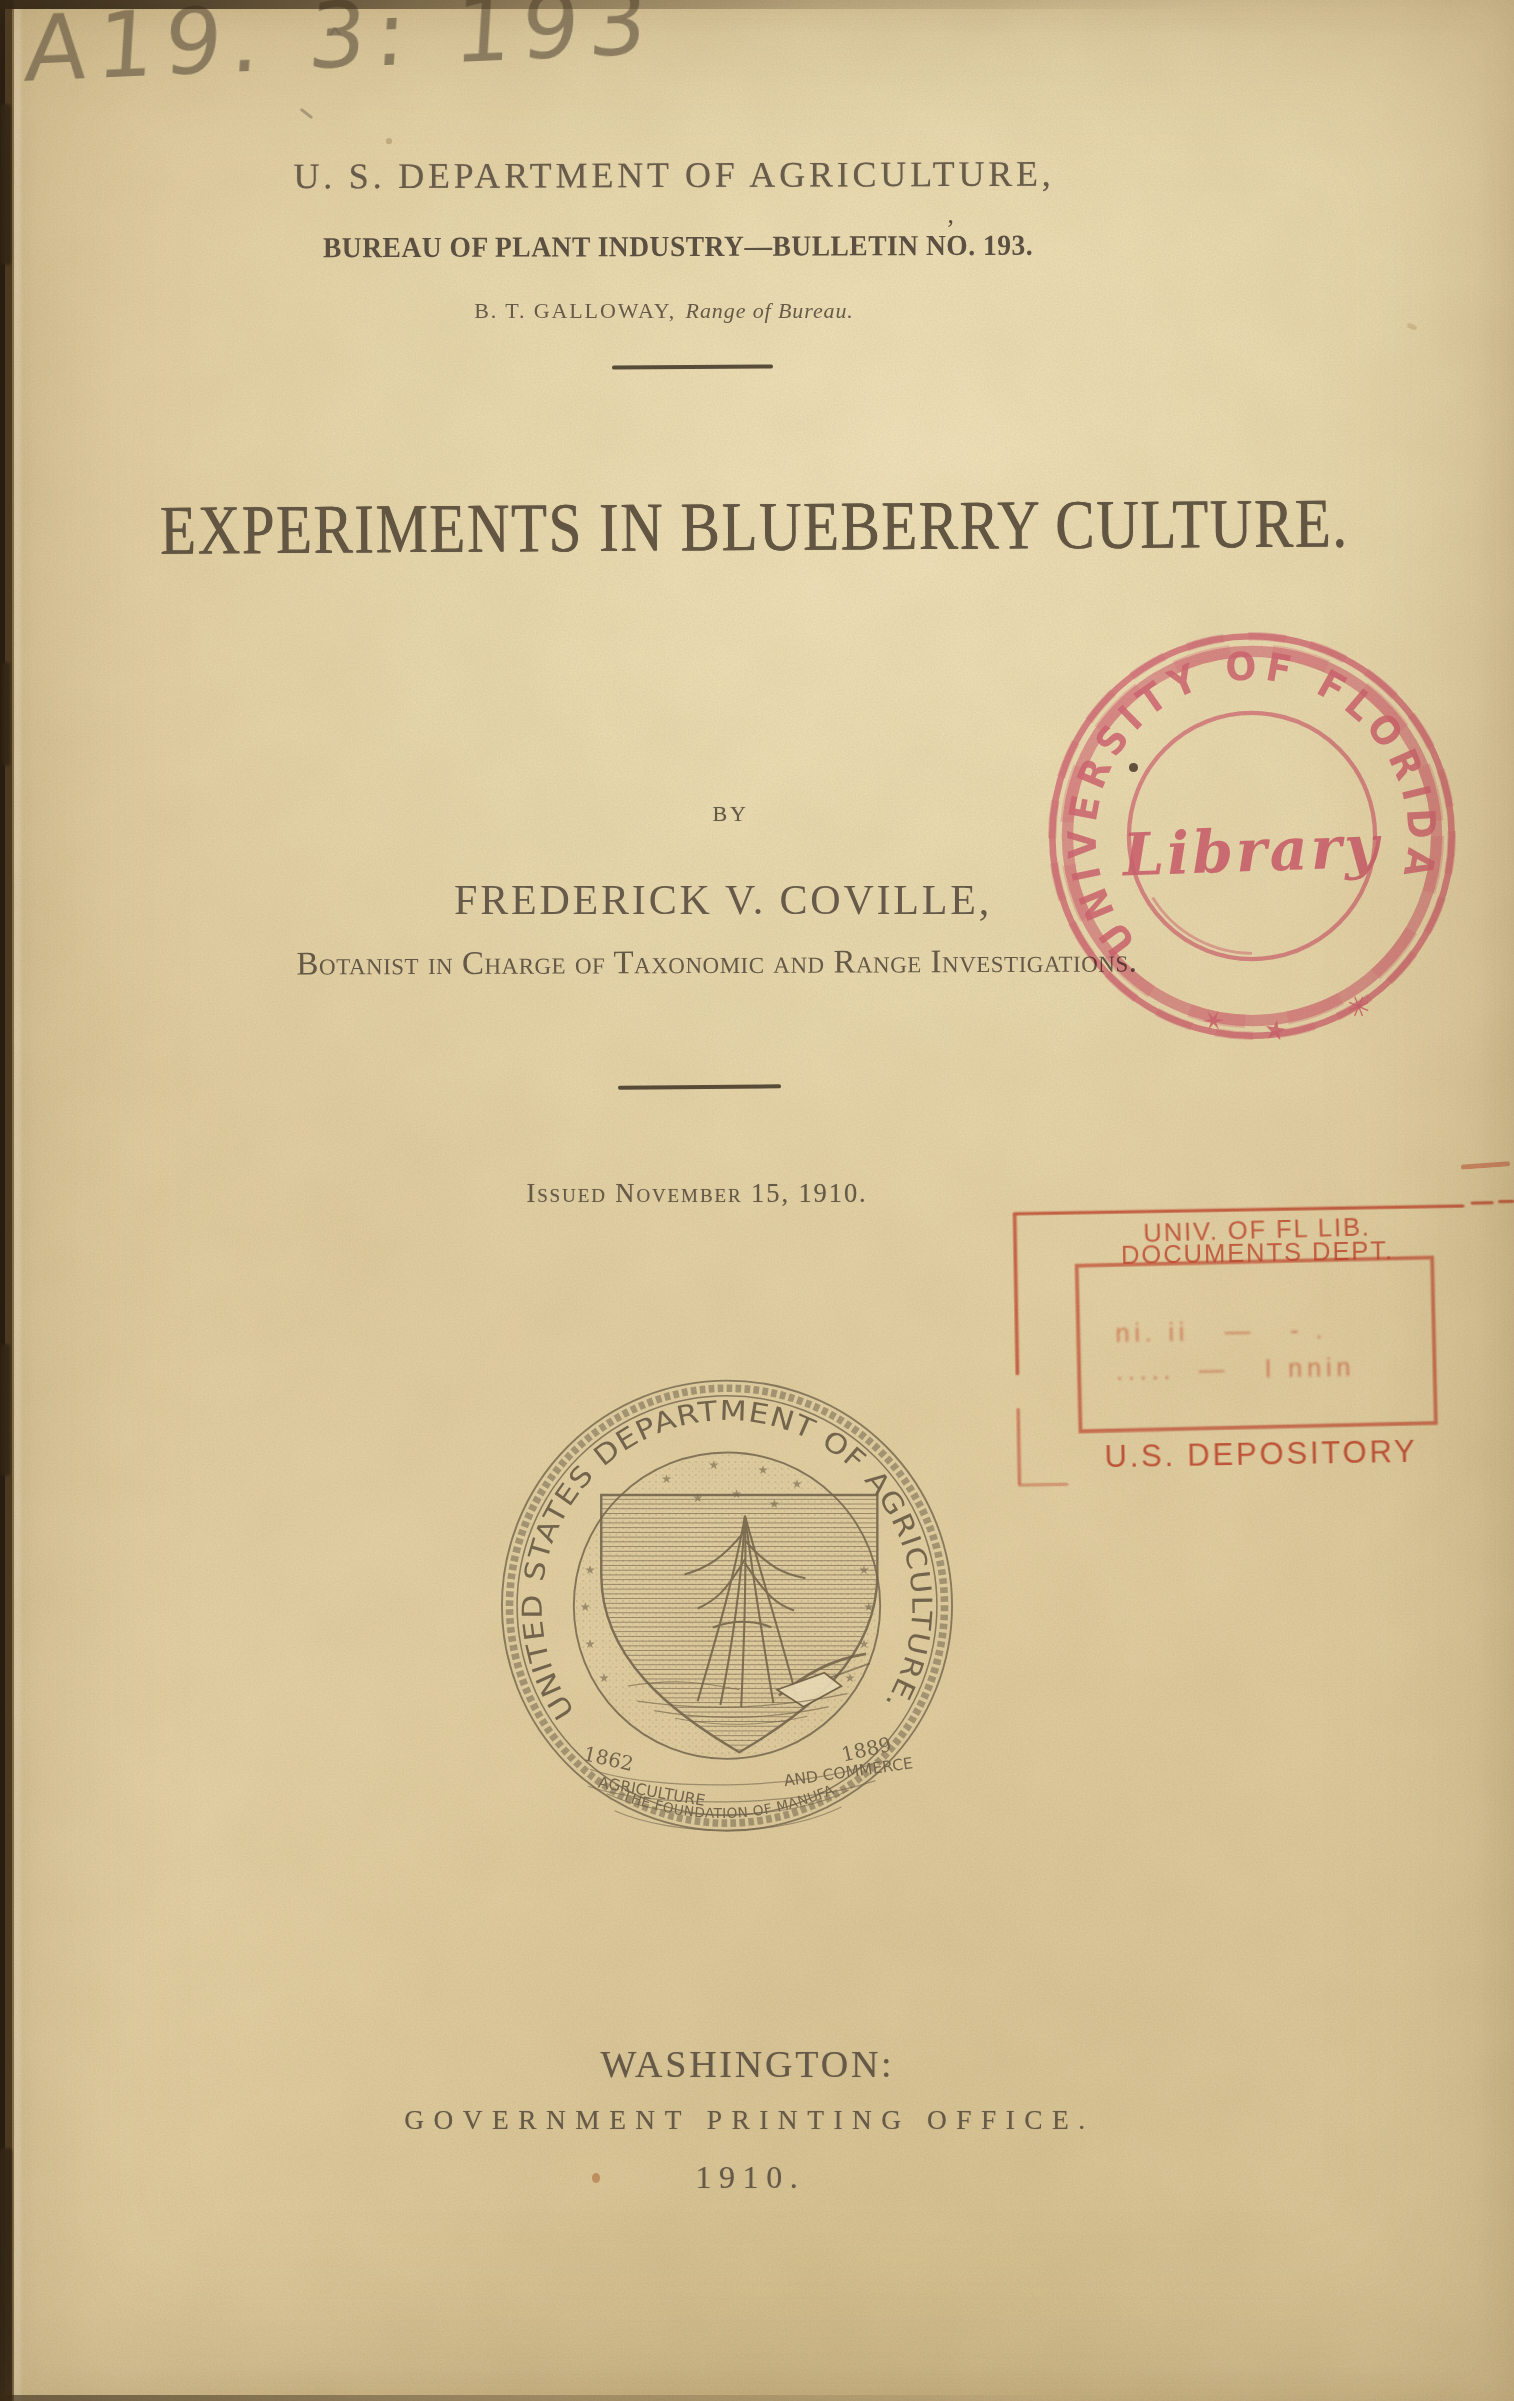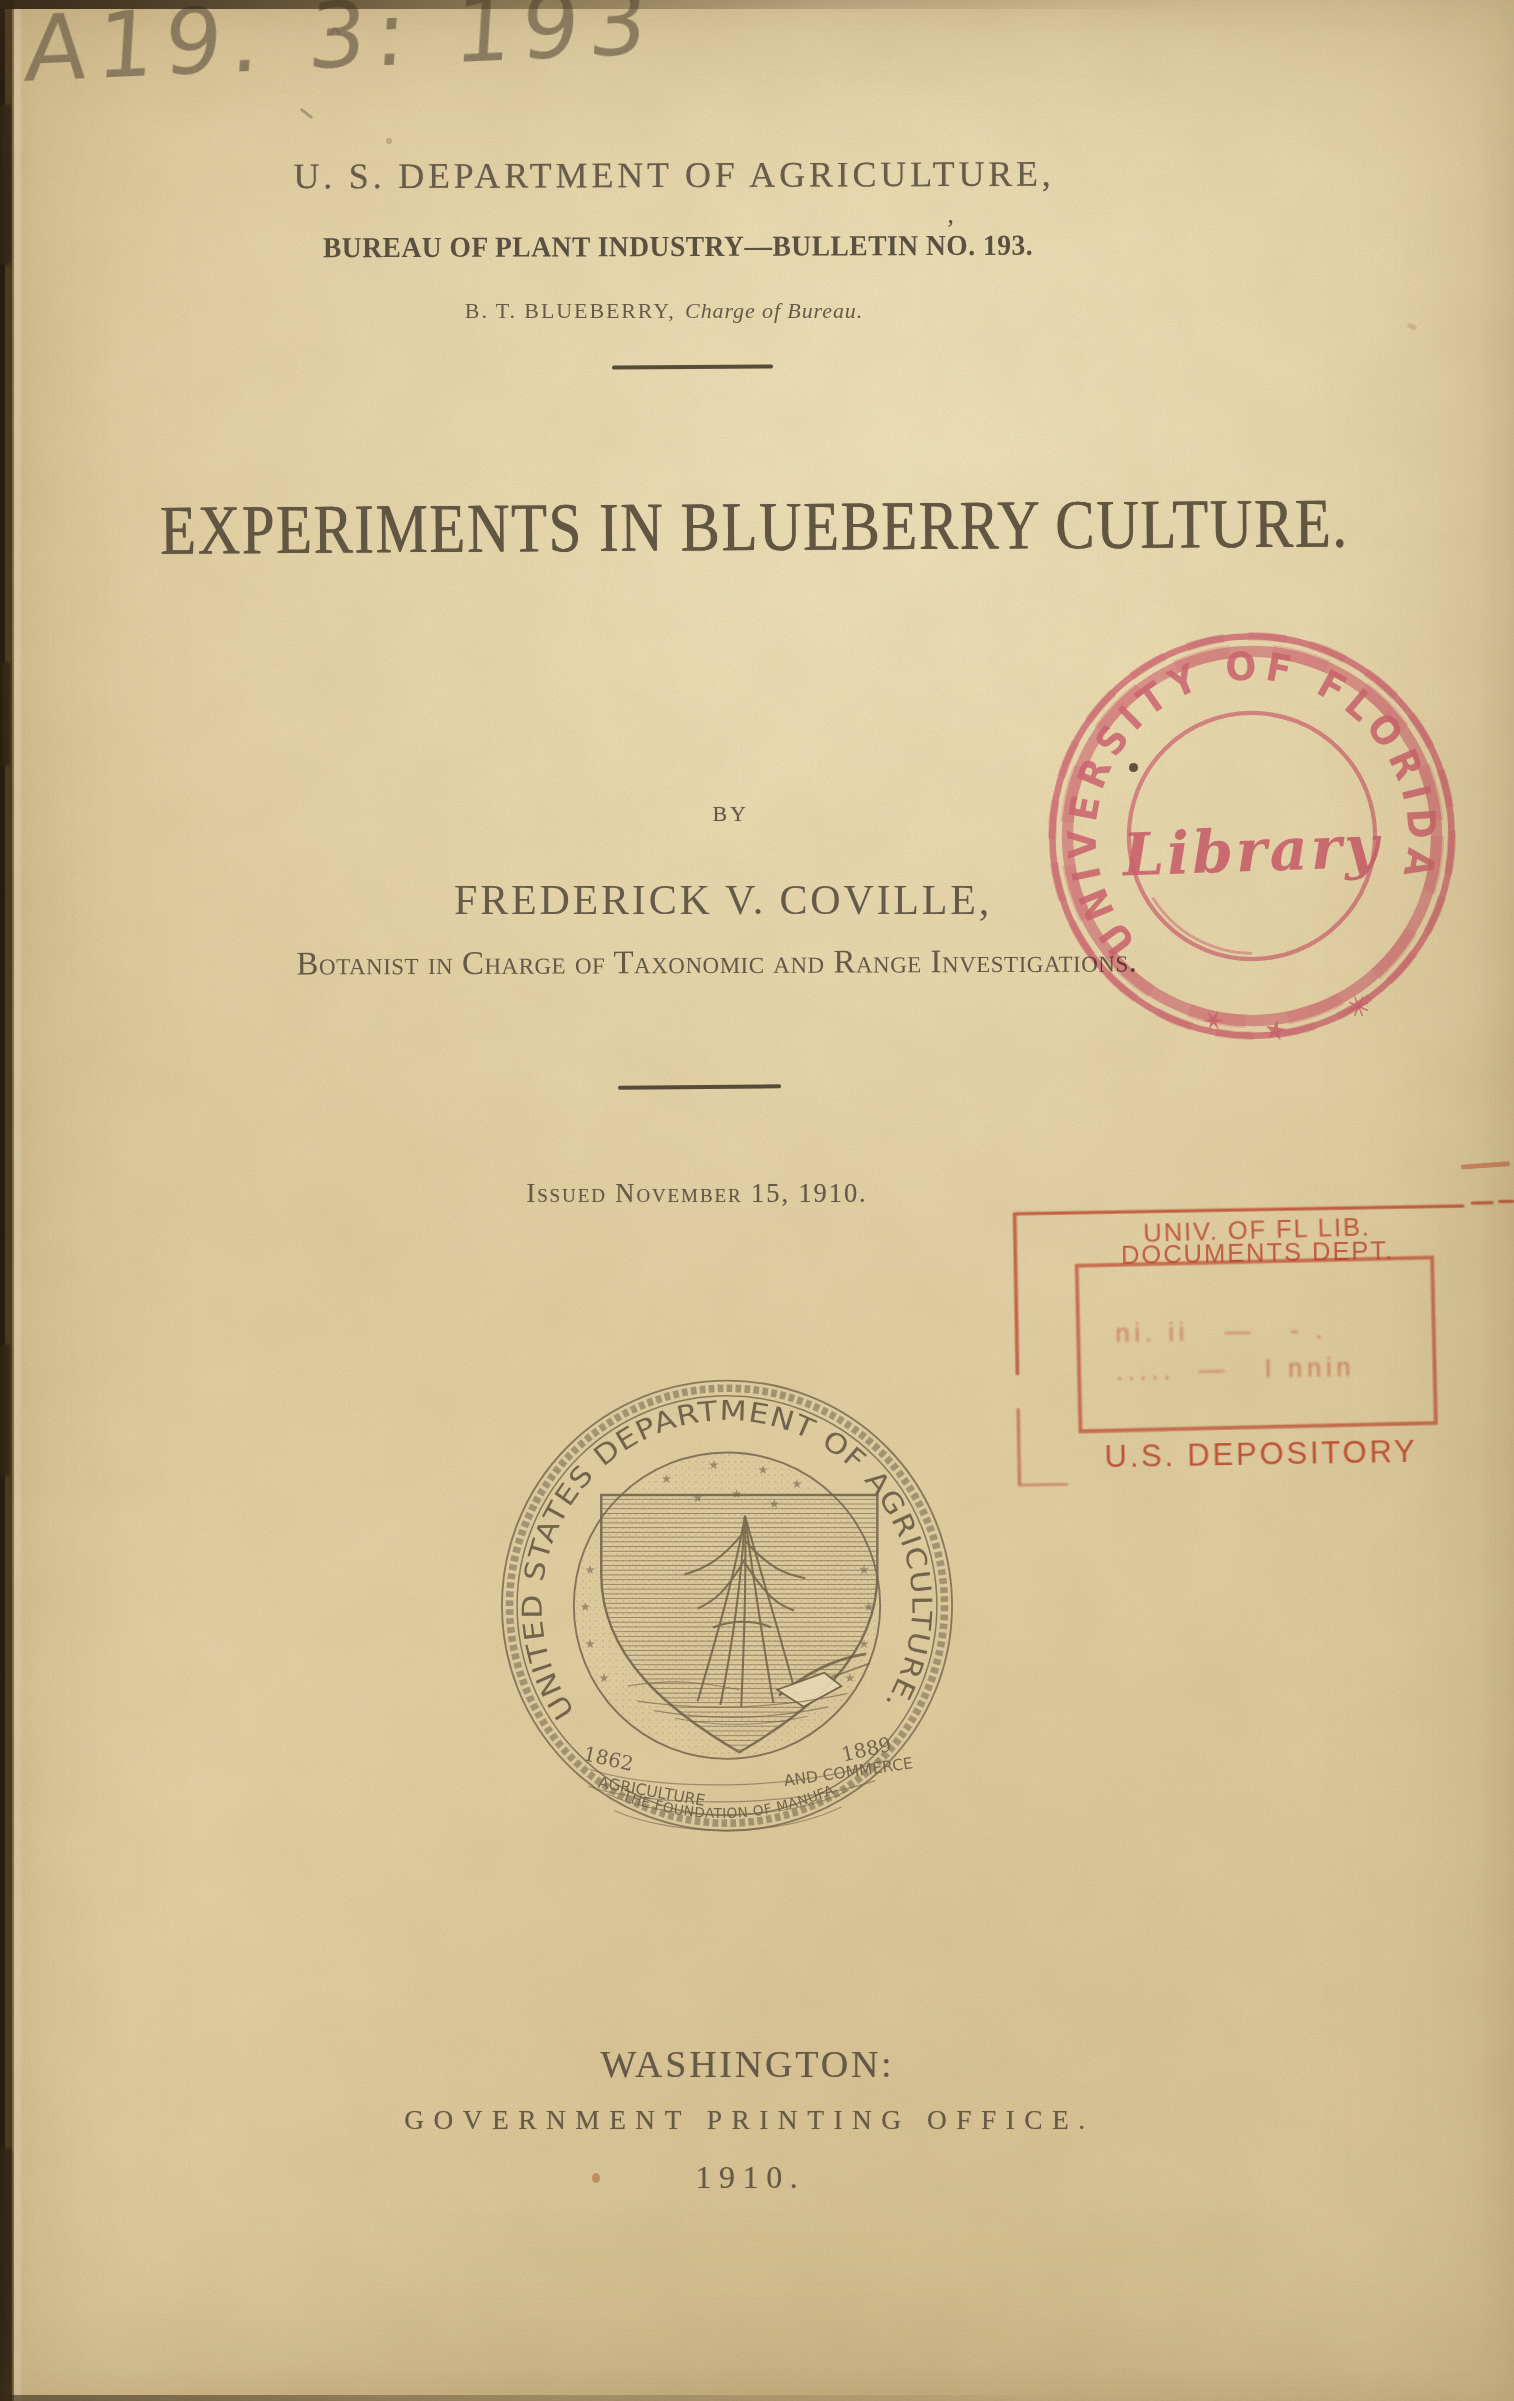--- a/index.html
+++ b/index.html
@@ -89,21 +89,21 @@
 
 <div class="page">
 
   <div class="abs callnum">A19. 3: 193</div>
   <div class="abs caret">ˆ</div>
   <div class="abs pencil-tick"></div>
 
   <div class="ctr ink dept">U. S. DEPARTMENT OF AGRICULTURE,</div>
   <div class="ctr bureau">BUREAU OF PLANT INDUSTRY—BULLETIN NO. 193.</div>
   <div class="abs bureau-tick">’</div>
-  <div class="ctr chief"><span class="nm">B. T. BLUEBERRY,</span><span class="tt">Charge of Bureau.</span></div>
+  <div class="ctr chief"><span class="nm">B. T. GALLOWAY,</span><span class="tt">Range of Bureau.</span></div>
   <div class="rule rule1"></div>
 
   <div class="ctr maintitle">EXPERIMENTS IN BLUEBERRY CULTURE.</div>
 
   <div class="ctr ink by">BY</div>
   <div class="ctr author">FREDERICK V. COVILLE,</div>
   <div class="ctr role sc">Botanist in Charge of Taxonomic and Range Investigations.</div>
   <div class="rule rule2"></div>
 
   <div class="ctr ink issued sc">Issued November 15, 1910.</div>

